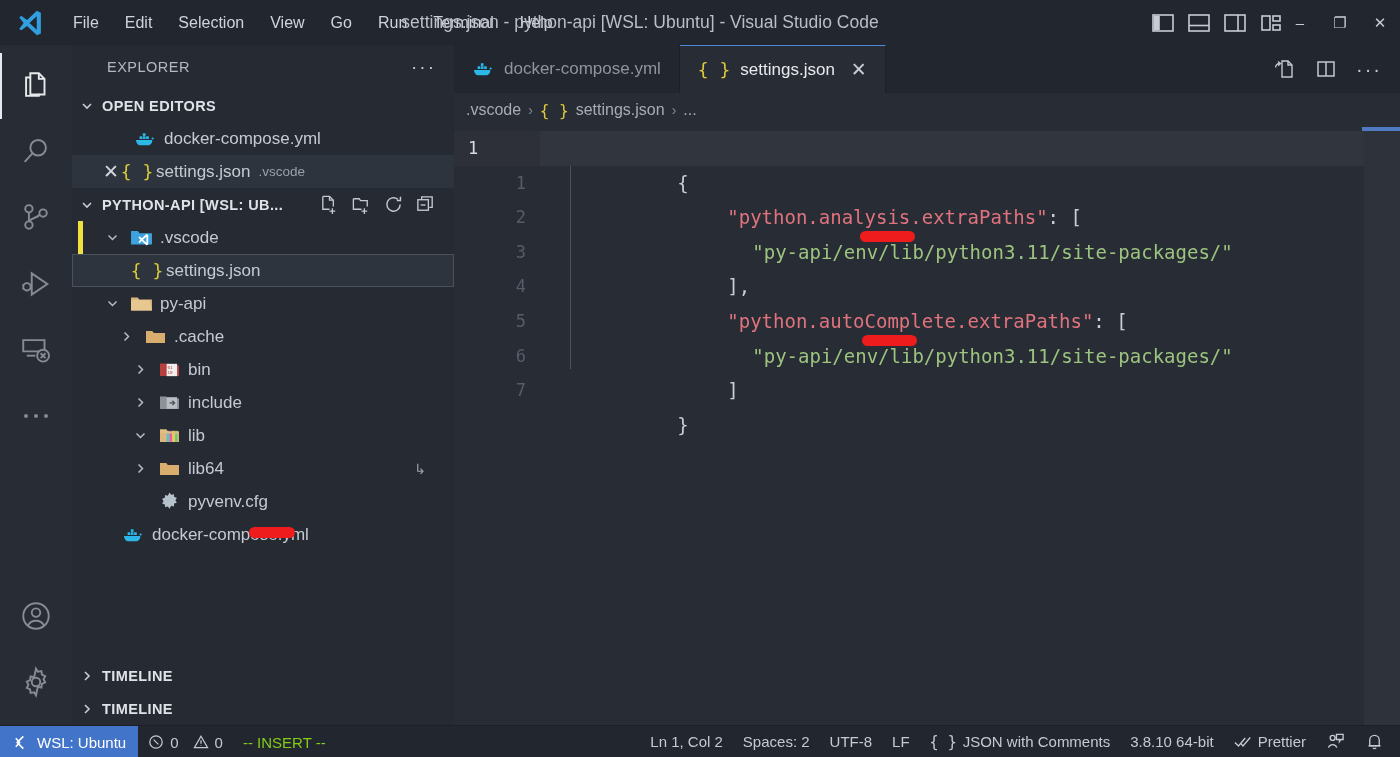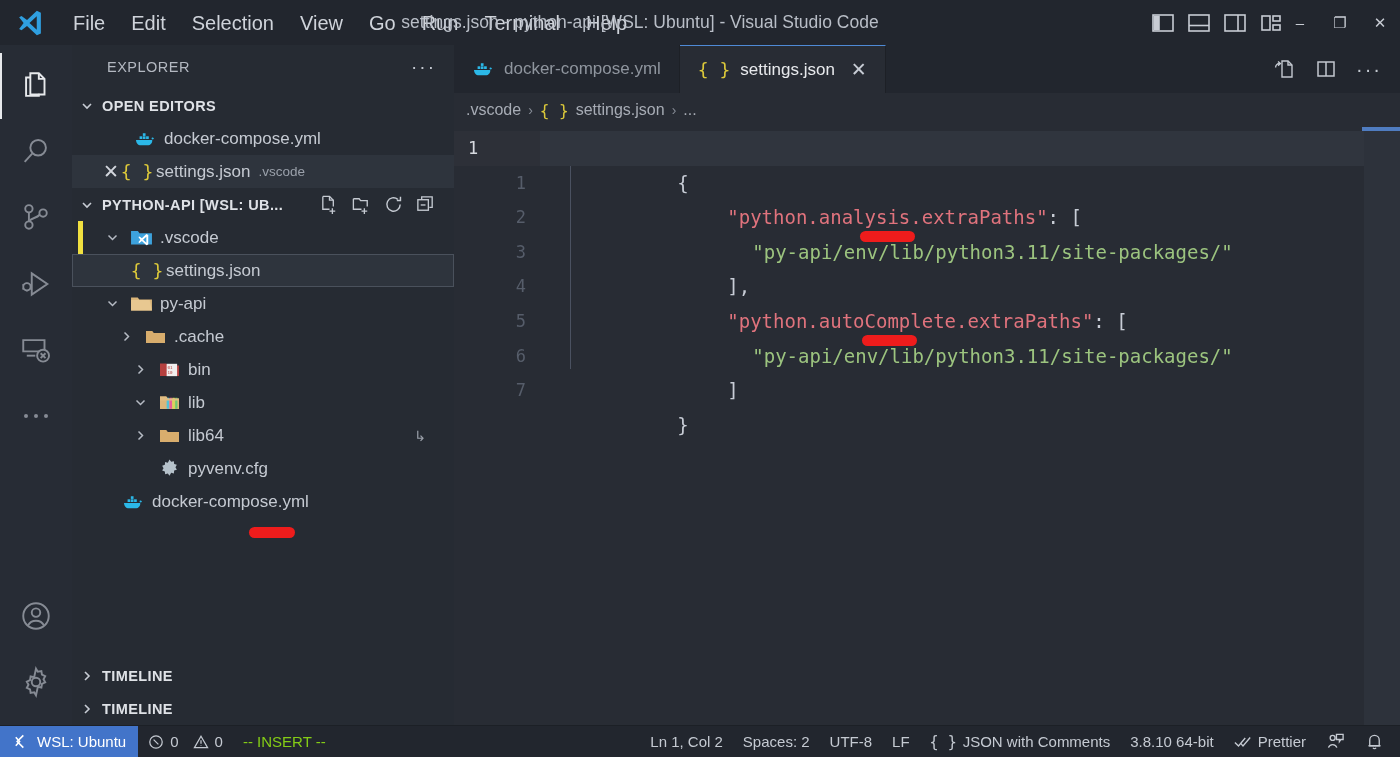--- a/index.html
+++ b/index.html
@@ -22,21 +22,21 @@
   .titlebar {
     height: 45px; flex: 0 0 45px;
     background: #22262e;
     display: flex; align-items: center;
     position: relative;
     user-select: none;
   }
   .vscode-logo { width: 60px; display: flex; align-items: center; justify-content: center; }
   .menu { display: flex; align-items: center; gap: 0px; }
   .menu-item {
-    font-size: 20px; color: #cfd3da;
+    font-size: 16px; color: #cfd3da;
     padding: 4px 13px; line-height: 1.2;
     white-space: nowrap;
   }
   .title-center {
     position: absolute; left: 0; right: 0;
     text-align: center;
     font-size: 17.5px; color: #b9bec7;
     pointer-events: none;
     white-space: nowrap;
   }
@@ -212,21 +212,21 @@
   }
   .minimap-edge {
     position: absolute; right: 0; top: 4px; bottom: 0;
     width: 36px; background: #2d323b;
   }
 
   
   .statusbar {
     height: 32px; flex: 0 0 32px;
     background: #22262e;
-    display: flex; align-items: center;
+    display: flex; 
     font-size: 15px; color: #c5cad2;
     border-top: 1px solid #1c2026;
   }
   .sb-remote {
     background: #4274c9; color: #fff;
     height: 32px; display: flex; align-items: center; gap: 8px;
     padding: 0 12px; font-size: 15px;
   }
   .sb-item { display: flex; align-items: center; gap: 6px; padding: 0 10px; height: 32px; }
   .sb-right { margin-left: auto; display: flex; align-items: center; }
@@ -517,20 +517,35 @@
             <svg width="23" height="19" viewBox="0 0 24 20">
               <path d="M2 3.6h6.6l1.6 2.1H22v11.2H2z" fill="#b5403f"></path>
               <rect x="9" y="4" width="11" height="13" fill="#f1eeee"></rect>
               <text x="10" y="9.6" font-size="4.4" fill="#b5403f" font-family="monospace">01</text>
               <text x="10" y="14.4" font-size="4.4" fill="#b5403f" font-family="monospace">10</text>
             </svg>
           </span>
           <span class="lbl">bin</span>
         </div>
 
+        <div class="row" style="padding-left:62px">
+          <span class="twisty">
+            <svg width="13" height="13" viewBox="0 0 13 13" fill="none" stroke="#b6bbc4" stroke-width="1.5">
+                <path d="M4.5 2.5l4 4-4 4"></path>
+              </svg>
+          </span>
+          <span class="ficon">
+            <svg width="23" height="19" viewBox="0 0 24 20">
+              <path d="M2 3.6h6.6l1.6 2.1H22v11.2H2z" fill="#8d9199"></path>
+              <rect x="9" y="4.4" width="11" height="12.2" fill="#b9bdc4"></rect>
+              <path d="M12 10.5h5M15 8.2l2.4 2.3L15 12.8" stroke="#4b5058" stroke-width="1.3" fill="none"></path>
+            </svg>
+          </span>
+          <span class="lbl">include</span>
+        </div>
 
         <div class="row" style="padding-left:62px">
           <span class="twisty">
             <svg width="13" height="13" viewBox="0 0 13 13" fill="none" stroke="#b6bbc4" stroke-width="1.5">
                 <path d="M2.5 4.5l4 4 4-4"></path>
               </svg>
           </span>
           <span class="ficon">
             <svg width="23" height="19" viewBox="0 0 24 20">
               <path d="M2 3.6h6.6l1.6 2.1H22v11.2H2z" fill="#dcb67a"></path>

